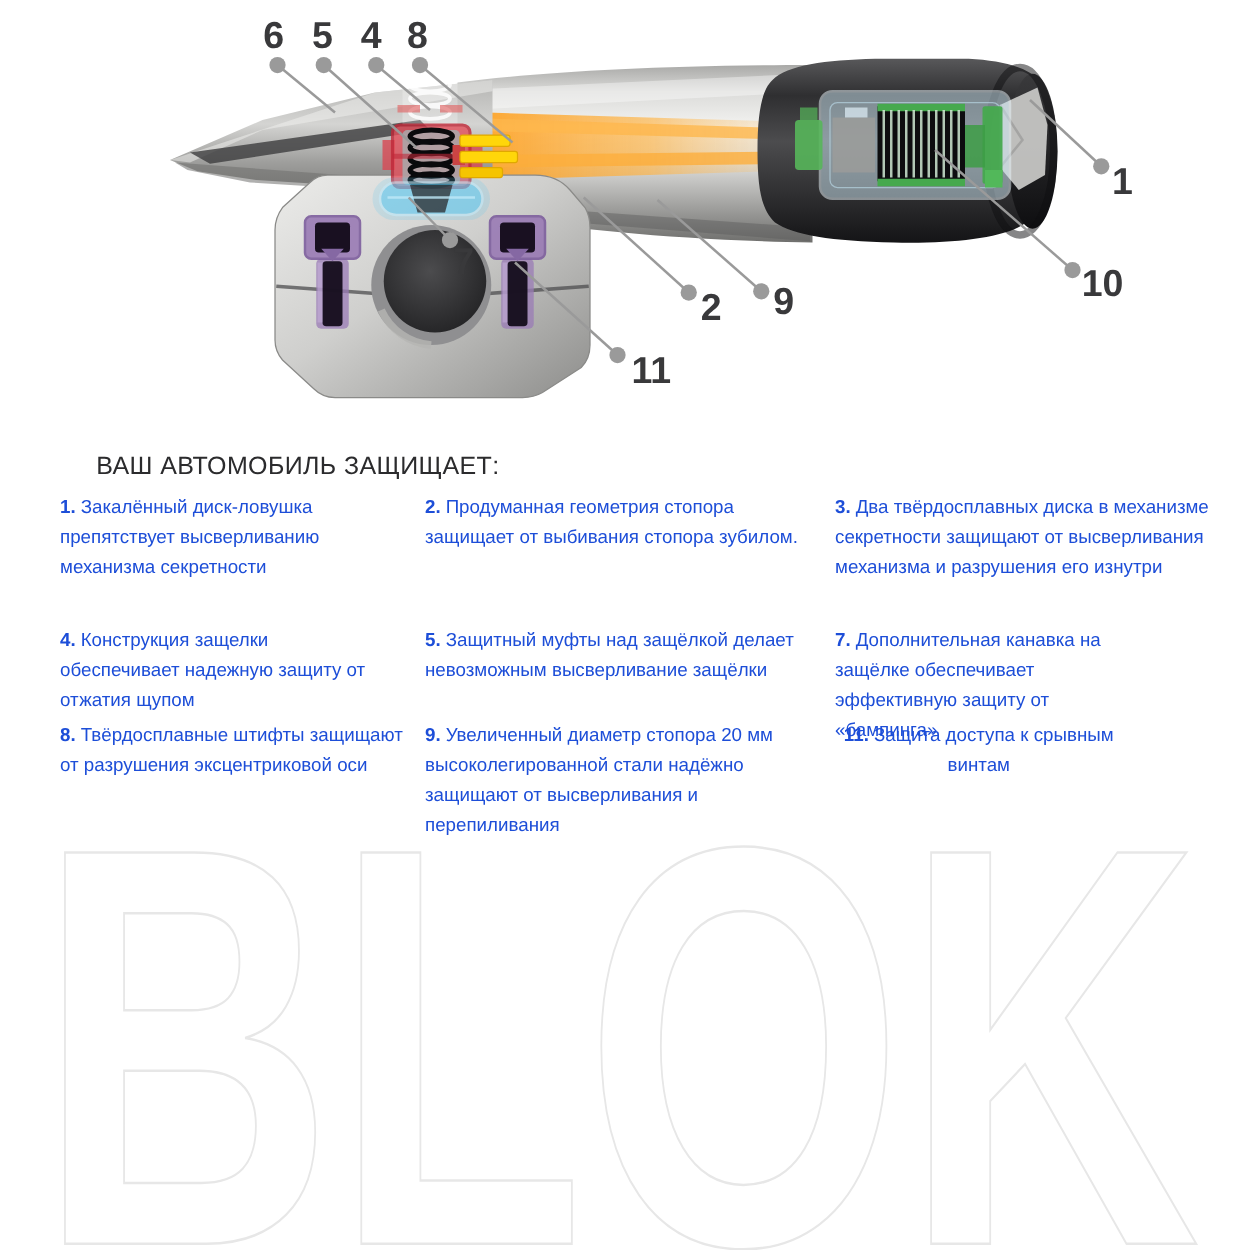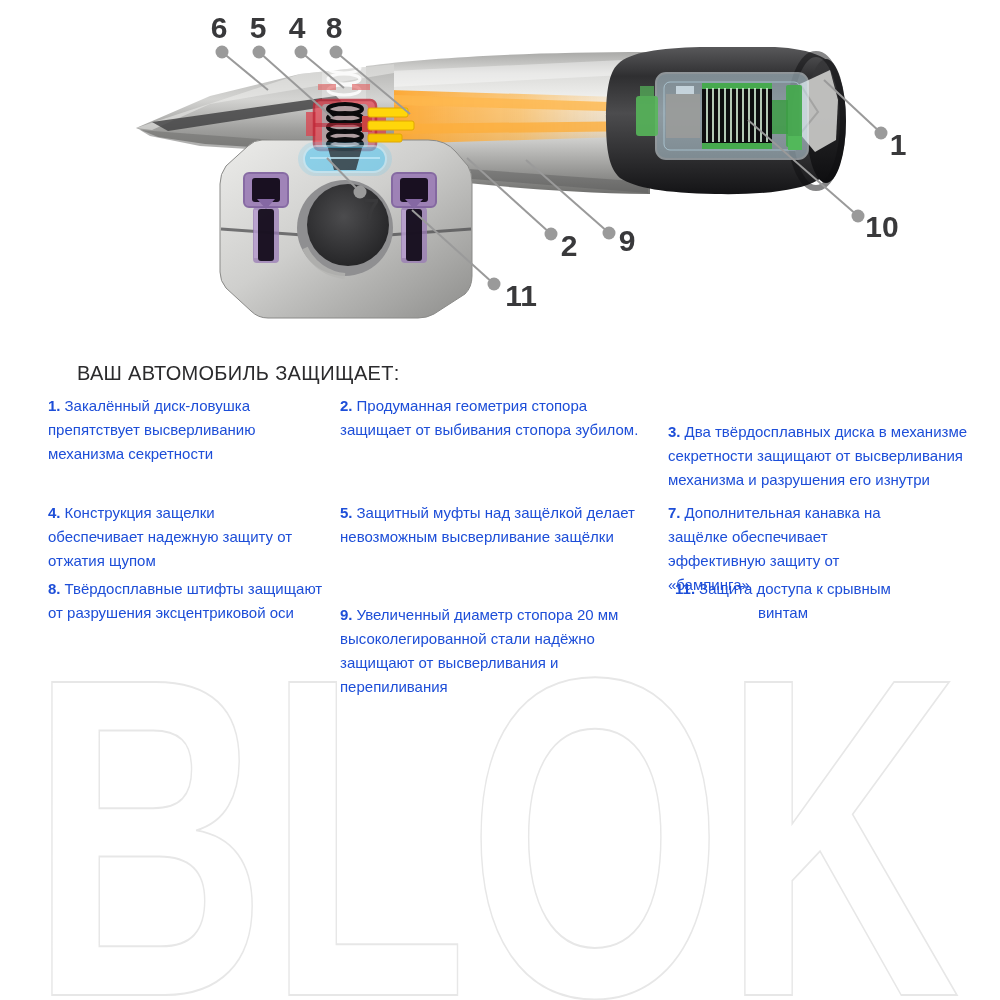--- a/index.html
+++ b/index.html
@@ -12,21 +12,21 @@
   
   .heading{position:absolute;left:54px;top:361px;font-size:20px;line-height:24px;
            color:#2b2b2d;letter-spacing:.3px;z-index:3;white-space:nowrap;margin-left:23px;}
   
   .features{position:absolute;left:48px;top:394px;width:934px;z-index:3;display:grid;
             grid-template-columns:292px 328px 1fr;grid-template-rows:107px 76px 79px auto;}
   .item{font-size:15px;line-height:24px;color:#1d4ed8;}
   .item .num{font-weight:700;margin-right:4px;}
   .col1{max-width:250px;}
   .col2{max-width:302px;}
-  .col3{max-width:300px;margin-top:26px;}
+  .col3{max-width:300px;}
   svg text.callout{font-family:"Liberation Sans",sans-serif;font-weight:700;font-size:30px;fill:#39393b;}
 </style>
 </head>
 <body>
 
 <div class="page">
 
   <svg class="watermark" viewBox="0 0 1000 400" width="1000" height="400" aria-hidden="true">
     <text x="30" y="395" textLength="930" lengthAdjust="spacingAndGlyphs" font-family="Liberation Sans, sans-serif" font-weight="700" font-size="455" fill="#ffffff" stroke="#e7e7e7" stroke-width="2">BLOK</text>
   </svg>

